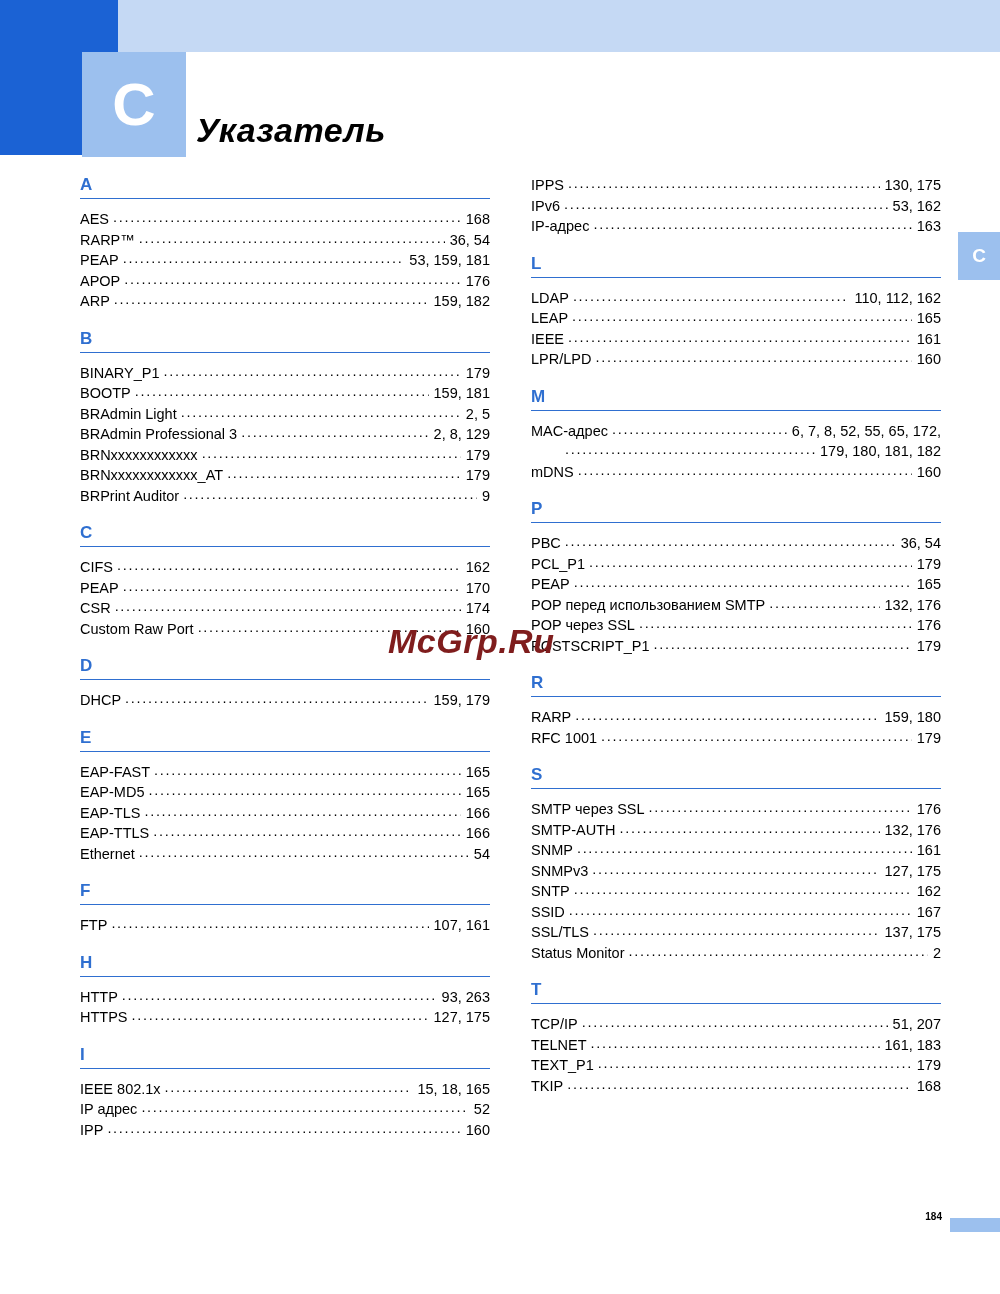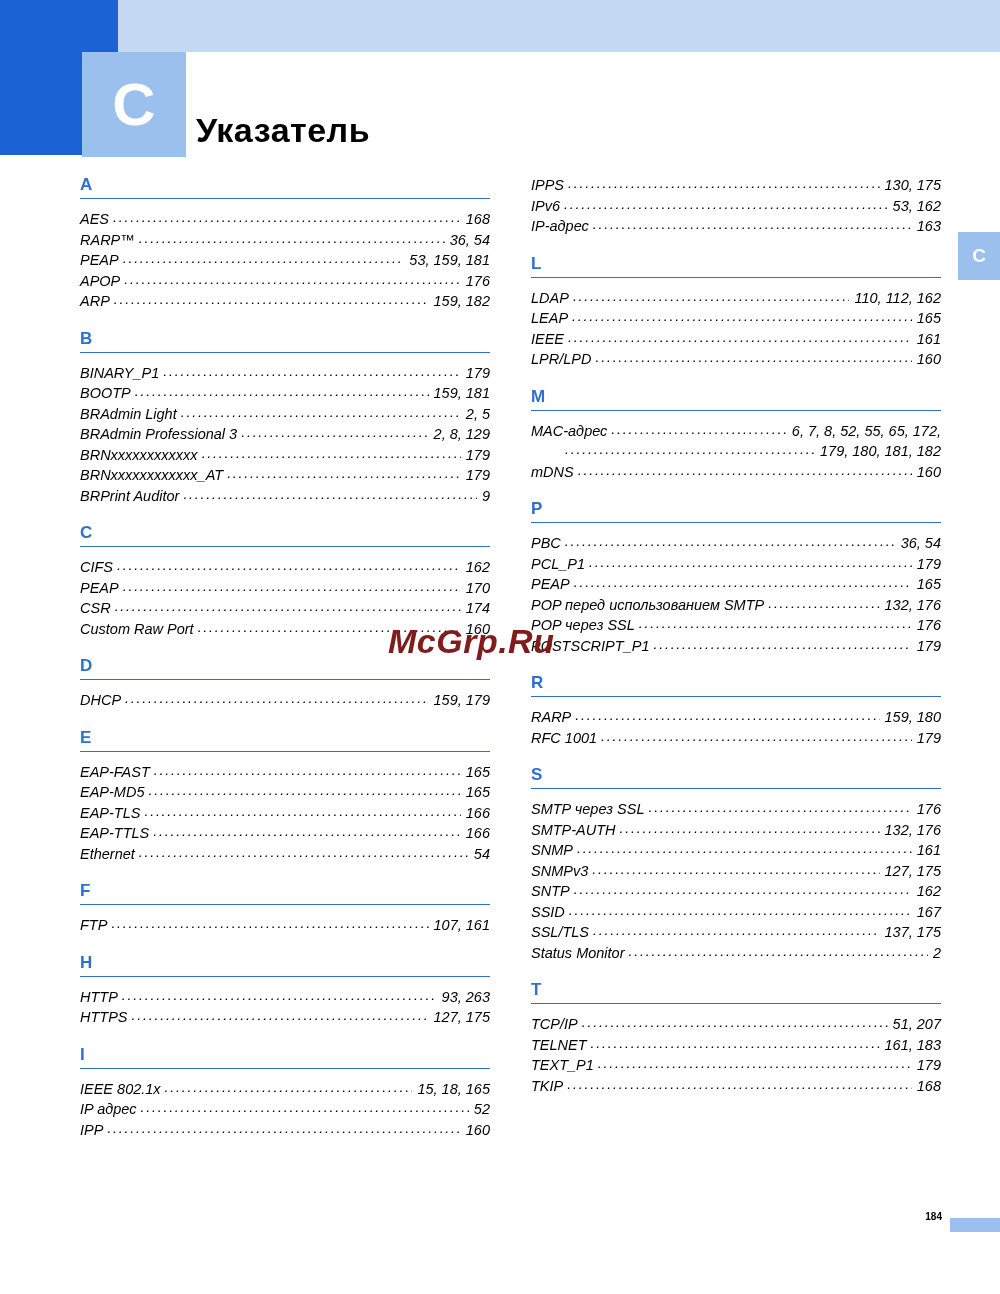--- a/index.html
+++ b/index.html
@@ -62,20 +62,21 @@
 
   
   .page-title {
     position: absolute;
     left: 196px;
     top: 88px;
     font-size: 34px;
     font-weight: bold;
     color: #000000;
     letter-spacing: 0.5px;
+    font-style: italic;
   }
 
   
   .side-tab {
     position: absolute;
     right: 0;
     top: 232px;
     width: 42px;
     height: 48px;
     background: #9cc0ee;
@@ -116,21 +117,20 @@
     height: 0;
     margin-bottom: 10px;
   }
   .section {
     margin-bottom: 17px;
   }
   .entries {
     margin: 0;
     padding: 0;
     list-style: none;
-    font-style: italic;
   }
   .entry {
     font-size: 14.5px;
     color: #000000;
     line-height: 20.5px;
     display: flex;
     align-items: baseline;
     white-space: nowrap;
   }
   .entry .term {

